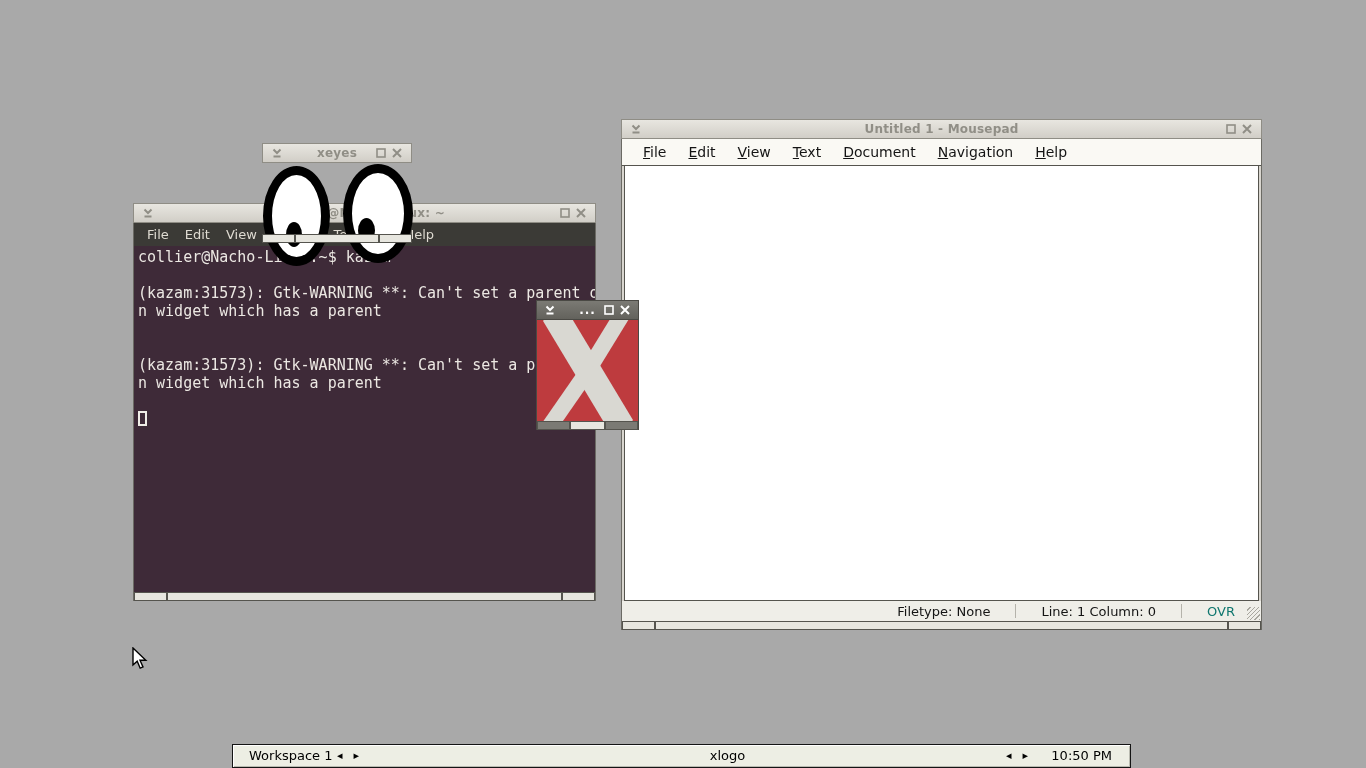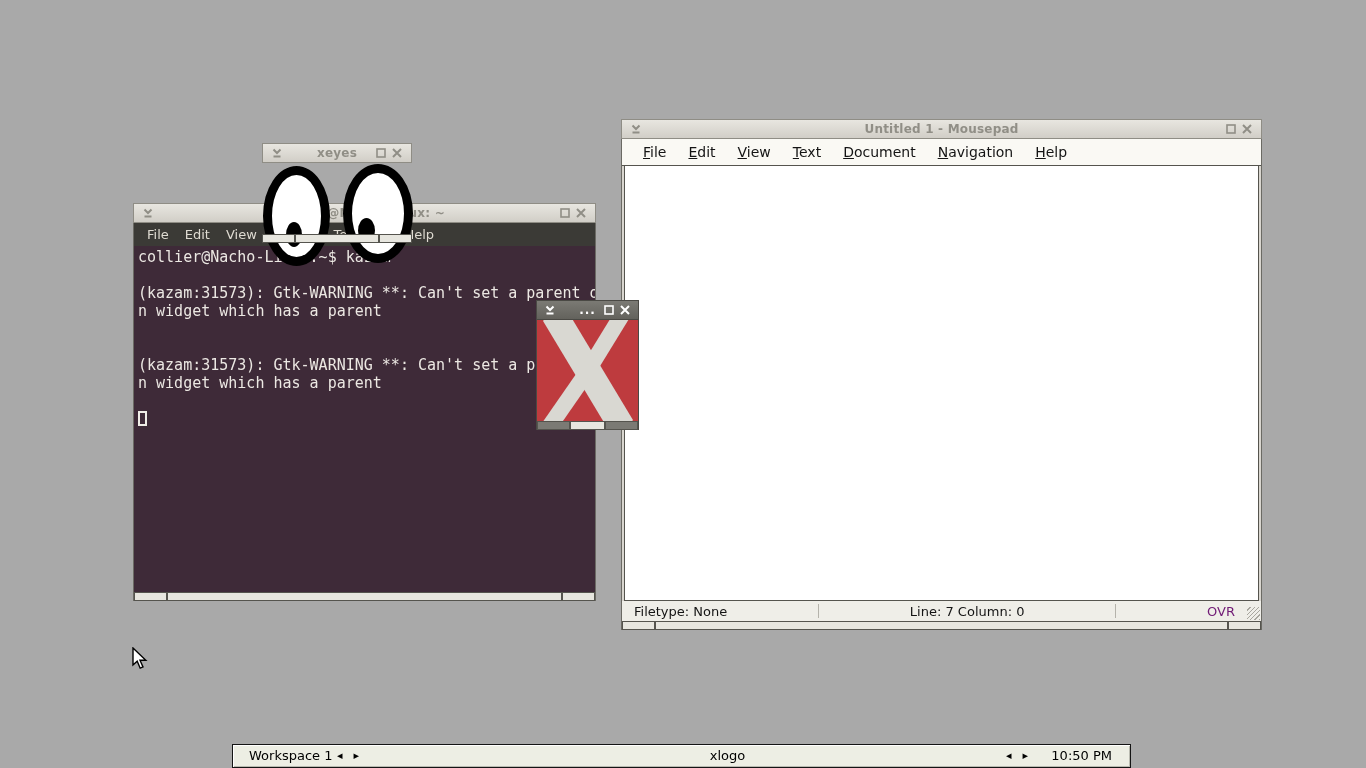--- a/index.html
+++ b/index.html
@@ -55,24 +55,24 @@
   
   #win-mousepad { left:621px; top:119px; width:641px; height:511px; z-index:10;
                   background:#D9D6CF; border-left:1px solid #6B6A64; border-right:1px solid #6B6A64; }
   #win-mousepad .titlebar { margin:0 -1px; }
   .mp-menubar { flex:0 0 27px; height:27px; background:#FAF9F4; border-bottom:1px solid #55544E;
                 display:flex; align-items:center; padding:0 10px; }
   .mp-menu-item { font-size:14px; color:#141414; padding:0 11px; white-space:nowrap; }
   .mp-text { flex:1; background:#FFFFFF; border-left:1px solid #55544E; border-right:1px solid #55544E;
              border-bottom:1px solid #55544E; margin:0 2px; }
   .mp-statusbar { flex:0 0 20px; height:20px; background:#EFEEE8; display:flex; align-items:center;
-                  justify-content:space-between; font-size:13px; color:#141414; padding-right:14px; gap:13px; }
+                  justify-content:flex-end; font-size:13px; color:#141414; padding-right:14px; gap:13px; }
   .mp-status-cell { padding:0 12px; white-space:nowrap; }
   .mp-sep { width:1px; height:14px; background:#B5B3AB; }
-  .mp-ovr { color:#701a75; }
+  .mp-ovr { color:#0f766e; }
   .mp-grip { position:absolute; right:1px; bottom:10px; width:13px; height:13px;
              background:repeating-linear-gradient(135deg,#EFEEE8 0 2px,#A8A69E 2px 3px); }
 
   
   #win-xlogo { left:536px; top:300px; width:103px; height:130px; z-index:30;
                border-left:1px solid #4A4944; border-right:1px solid #4A4944; }
   #win-xlogo .titlebar { margin:0 -1px; padding:0 5px; }
   #win-xlogo .tb-title { font-size:12px; letter-spacing:1px; }
   .xlogo-canvas { flex:1; background:#BE3B3E; overflow:hidden; }
   .xlogo-canvas svg { display:block; width:100%; height:100%; }
@@ -206,21 +206,21 @@
       <span class="mp-menu-item"><u>V</u>iew</span>
       <span class="mp-menu-item"><u>T</u>ext</span>
       <span class="mp-menu-item"><u>D</u>ocument</span>
       <span class="mp-menu-item"><u>N</u>avigation</span>
       <span class="mp-menu-item"><u>H</u>elp</span>
     </div>
     <div class="mp-text"></div>
     <div class="mp-statusbar">
       <span class="mp-status-cell">Filetype: None</span>
       <span class="mp-sep"></span>
-      <span class="mp-status-cell">Line: 7 Column: 0</span>
+      <span class="mp-status-cell">Line: 1 Column: 0</span>
       <span class="mp-sep"></span>
       <span class="mp-status-cell mp-ovr">OVR</span>
       <span class="mp-grip"></span>
     </div>
     <div class="bottombar">
       <span class="bb-seg bb-corner"></span>
       <span class="bb-seg bb-mid"></span>
       <span class="bb-seg bb-corner"></span>
     </div>
   </div>

